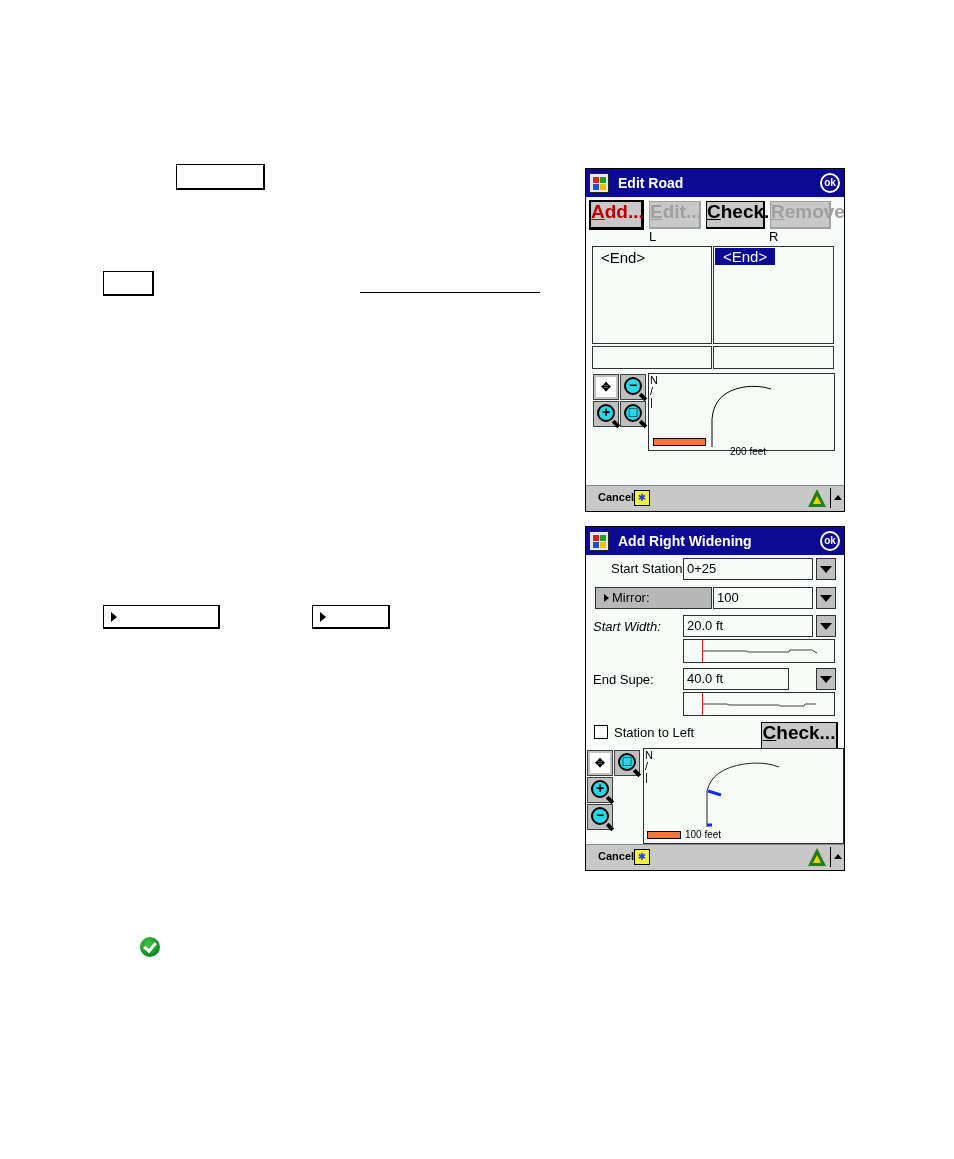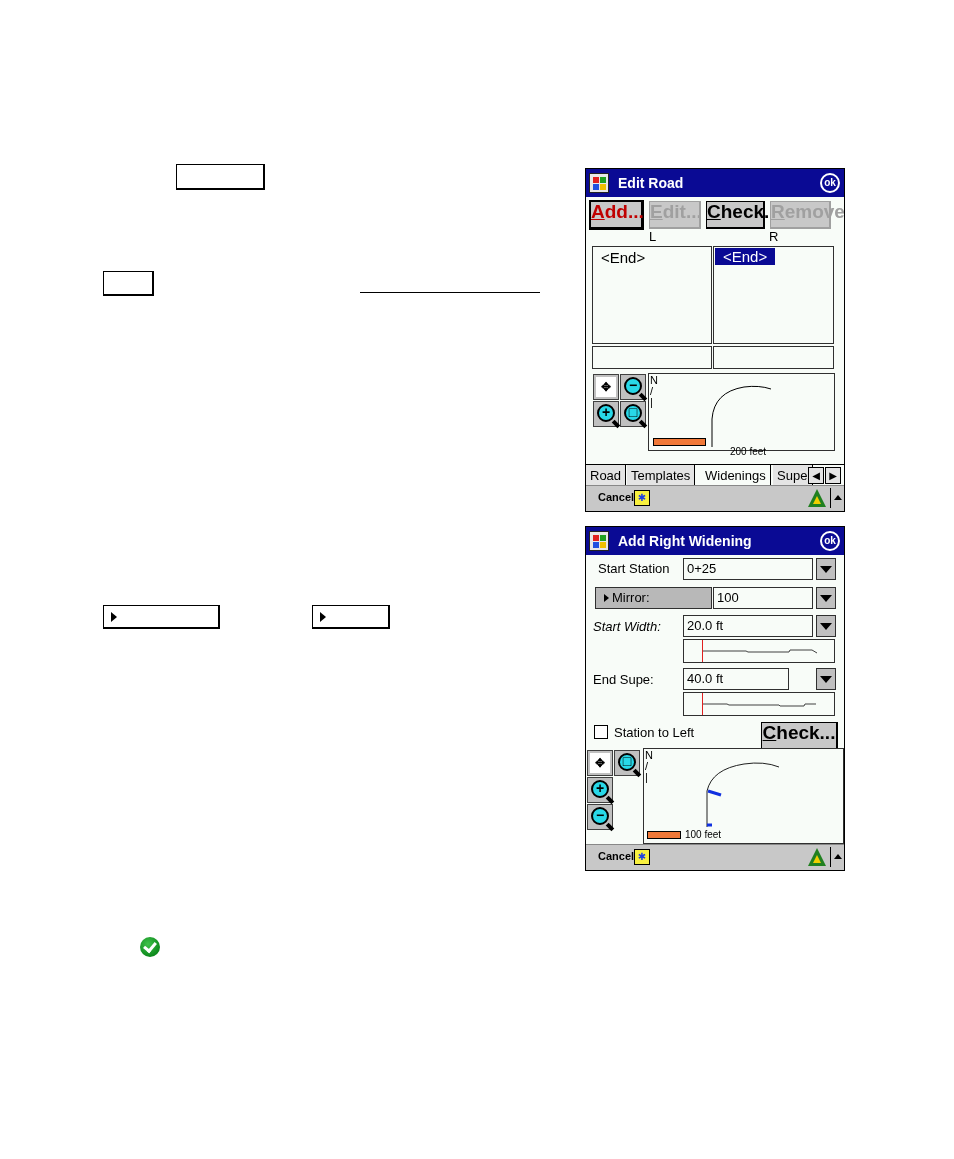--- a/index.html
+++ b/index.html
@@ -123,46 +123,38 @@
 
   <div class="map" style="left:62px;top:204px;width:187px;height:78px;">
     <span class="north" style="left:1px;top:1px;"><span>N</span><br>/<br>|</span>
     <svg width="187" height="78" style="position:absolute;left:0;top:0;">
       <path d="M 63 73 L 63 45 Q 65 18 95 13 Q 110 11 122 15" fill="none" stroke="#000" stroke-width="1"></path>
     </svg>
     <div class="scale-bar" style="left:4px;top:64px;width:53px;"></div>
     <span class="scale-label" style="left:61px;top:72px;margin-left:20px;">200 feet</span>
   </div>
 
-  <div class="tabs" style="top:295px;">
-    <div class="tab" style="left:0;">Road</div>
-    <div class="tab" style="left:41px;">Templates</div>
-    <div class="tab active" style="left:115px;">Widenings</div>
-    <div class="tab" style="left:187px;width:40px;overflow:hidden;">Supe</div>
-    <div class="tab-arrow" style="left:222px;">◀</div>
-    <div class="tab-arrow" style="left:239px;">▶</div>
-  </div>
 
   <div class="cmdbar">
     <span class="cancel">Cancel</span>
     <span class="kbd">✱</span>
     <span class="tri-logo"></span>
     <span class="sip-sep"></span>
     <span class="sip-up"></span>
   </div>
 </div>
 
 <div class="screen" style="left:585px;top:526px;width:260px;height:345px;">
   <div class="titlebar">
     <span class="win-logo"></span>
     <span class="title">Add Right Widening</span>
     <span class="ok">ok</span>
   </div>
 
-  <span class="field-label" style="left:12px;top:34px;">Start Station</span>
+  <span class="field-label" style="left:25px;top:34px;">Start Station</span>
   <div class="field" style="left:97px;top:31px;width:130px;">0+25</div>
   <div class="dd" style="left:230px;top:31px;"></div>
 
   <div class="lenbtn" style="left:9px;top:60px;width:117px;"><span class="tri"></span><span>Mirror:</span></div>
   <div class="field" style="left:127px;top:60px;width:100px;">100</div>
   <div class="dd" style="left:230px;top:60px;"></div>
 
   <span class="field-label" style="left:7px;top:92px;font-style:italic;">Start Width:</span>
   <div class="field" style="left:97px;top:88px;width:130px;">20.0 ft</div>
   <div class="dd" style="left:230px;top:88px;"></div>

